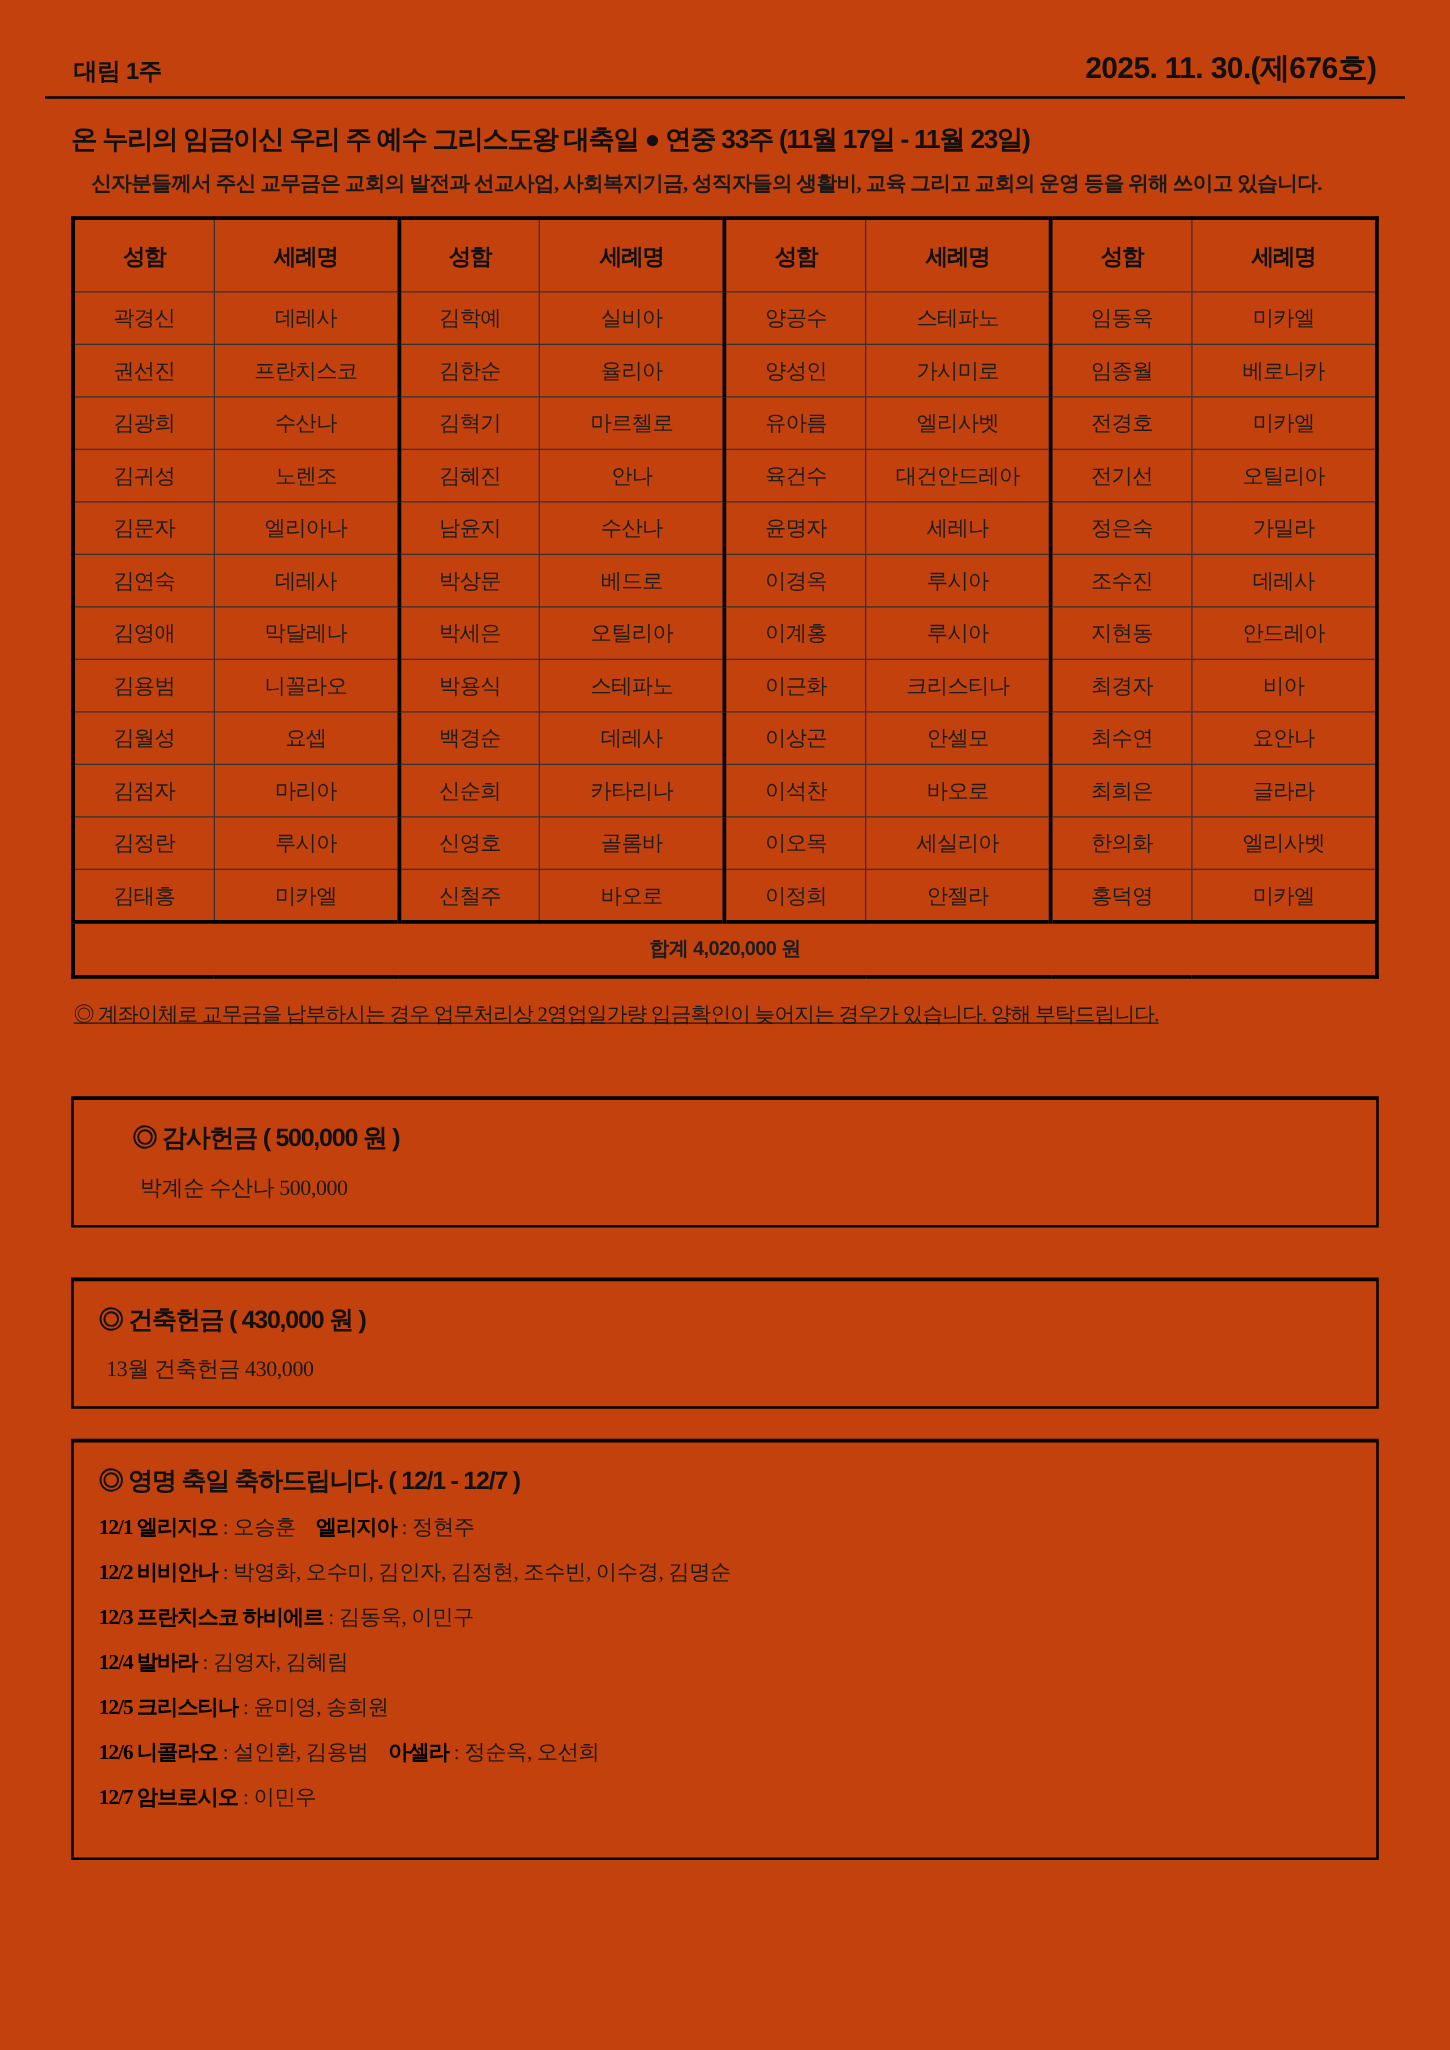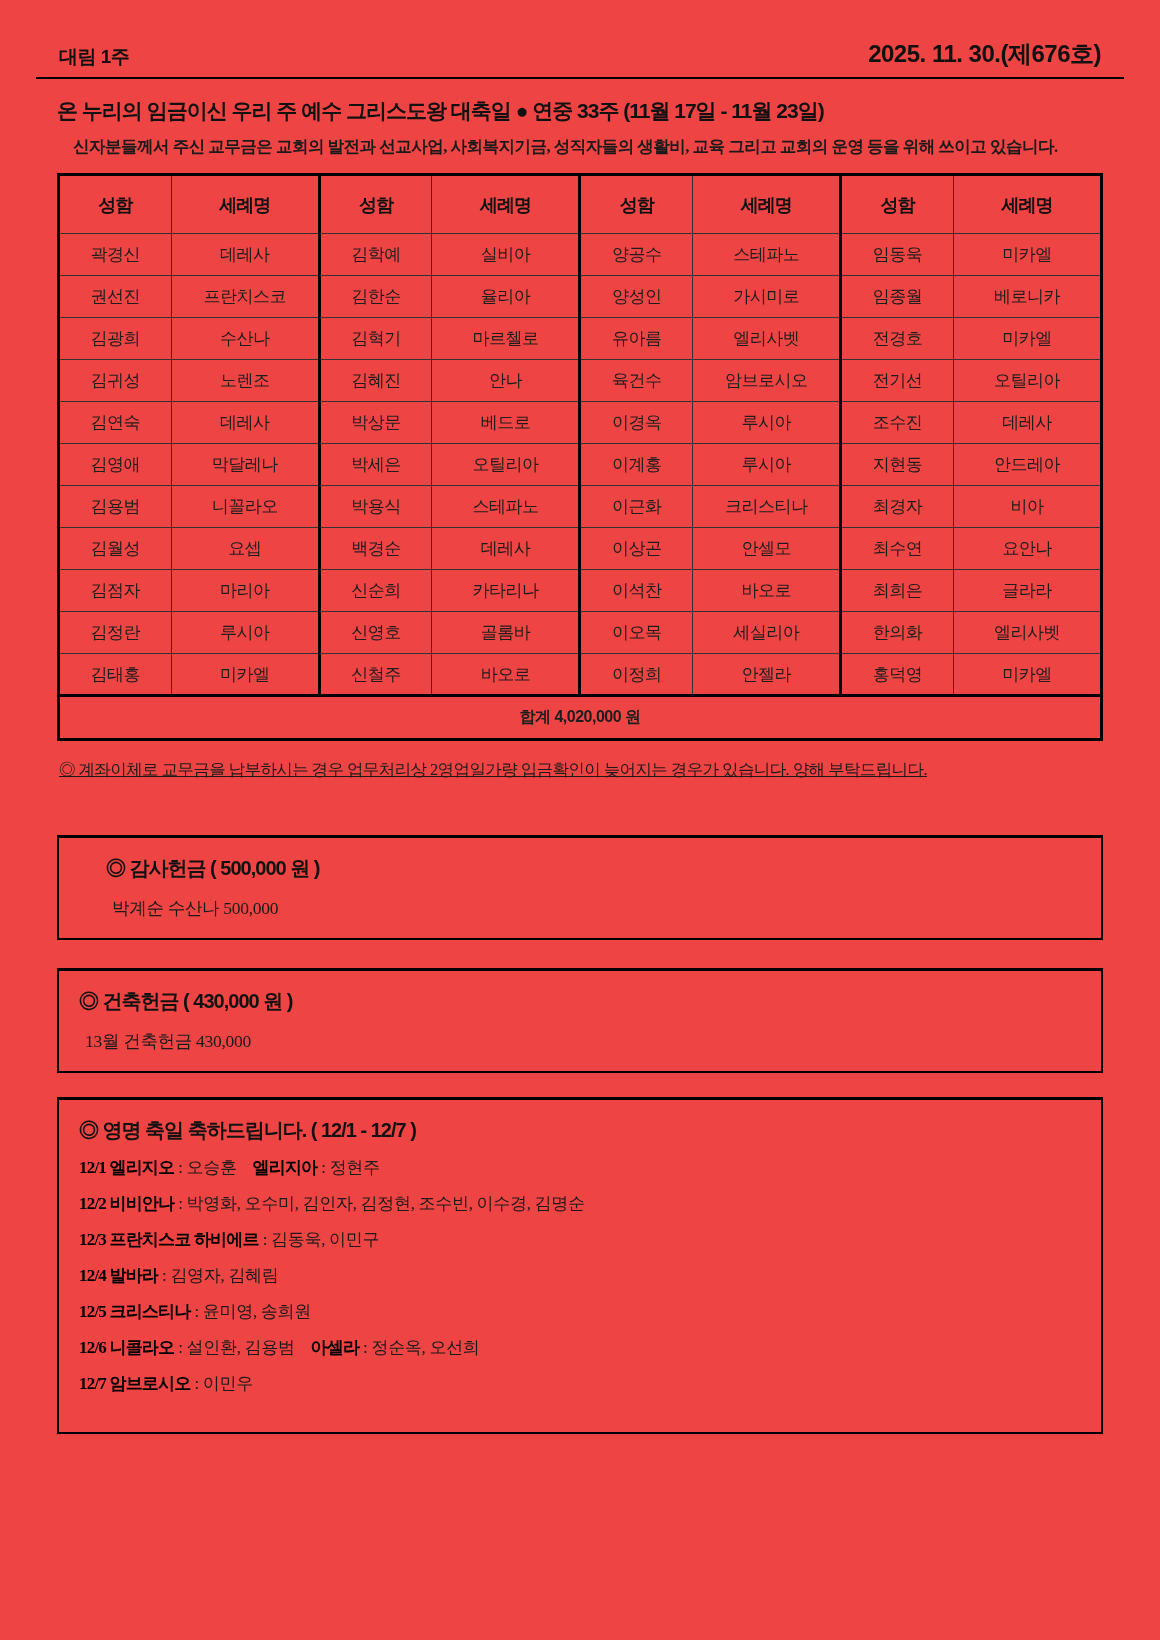--- a/index.html
+++ b/index.html
@@ -2,21 +2,21 @@
 <html lang="ko"><head>
 <meta charset="utf-8">
 <style>
   * { margin:0; padding:0; box-sizing:border-box; }
   html,body { background:#ffffff; }
   body {
     width:1160px; height:1640px;
     font-family:"Liberation Serif", serif;
     color:#111;
   }
-  .page { width:1160px; min-height:1640px; padding:38px 57px 0; background:#ef4444; }
+  .page { width:1160px; min-height:1640px; padding:38px 57px 0; background:#c2410c; }
 
   
   .top { display:flex; justify-content:space-between; align-items:flex-end; padding:0 2px; }
   .week-label { font-family:"Liberation Sans",sans-serif; font-weight:800; font-size:19px; letter-spacing:-0.5px; }
   .issue-date { font-family:"Liberation Sans",sans-serif; font-weight:700; font-size:24px; letter-spacing:-0.5px; }
   .rule { border:none; border-top:2px solid #000; margin:7px -21px 18px; }
 
   
   .title { font-family:"Liberation Sans",sans-serif; font-weight:800; font-size:21px; letter-spacing:-1px; margin:0 0 11px; }
   .intro { font-size:16.5px; letter-spacing:-0.5px; margin:0 0 15px 16px; color:#1a1a1a;font-weight:bold; }
@@ -39,21 +39,21 @@
   table.offering tfoot td {
     border-top:3px solid #000;
     font-family:"Liberation Sans",sans-serif; font-weight:800; font-size:16px;
     height:44px; letter-spacing:-0.5px;
   }
 
   
   .note { font-size:16.5px; letter-spacing:-0.6px; margin:18px 0 0 2px; color:#1a1a1a;text-decoration:underline; }
 
   
-  .box { border:2px solid #000; border-top-width:3px; padding:17px 20px 18px; margin-top:28px; }
+  .box { border:2px solid #000; border-top-width:3px; padding:17px 20px 18px; margin-top:40px; }
   .box h2 {
     font-family:"Liberation Sans",sans-serif; font-weight:800; font-size:20px;
     letter-spacing:-1px; margin:0 0 14px;
   }
   .box .entry { font-size:17.5px; letter-spacing:-0.3px; margin:2px 0 0 6px; color:#1a1a1a; }
   .box-thanks { margin-top:54px;padding-left:47px; }
   .box-feast { margin-top:24px; padding-bottom:30px; }
   .box-feast h2 { margin-bottom:6px; }
   .feast-line { font-size:17px; line-height:36px; white-space:pre-wrap; letter-spacing:-0.3px; color:#1a1a1a; }
   .feast-line .bold-label { font-family:Liberation Serif, serif; font-weight:800; letter-spacing:-0.8px; color:#000; }
@@ -115,23 +115,33 @@
           <td>엘리사벳</td>
           <td>전경호</td>
           <td>미카엘</td>
         </tr>
         <tr>
           <td>김귀성</td>
           <td>노렌조</td>
           <td>김혜진</td>
           <td>안나</td>
           <td>육건수</td>
-          <td>암브로시오</td>
+          <td>대건안드레아</td>
           <td>전기선</td>
           <td>오틸리아</td>
+        </tr>
+        <tr>
+          <td>김문자</td>
+          <td>엘리아나</td>
+          <td>남윤지</td>
+          <td>수산나</td>
+          <td>윤명자</td>
+          <td>세레나</td>
+          <td>정은숙</td>
+          <td>가밀라</td>
         </tr>
         <tr>
           <td>김연숙</td>
           <td>데레사</td>
           <td>박상문</td>
           <td>베드로</td>
           <td>이경옥</td>
           <td>루시아</td>
           <td>조수진</td>
           <td>데레사</td>

